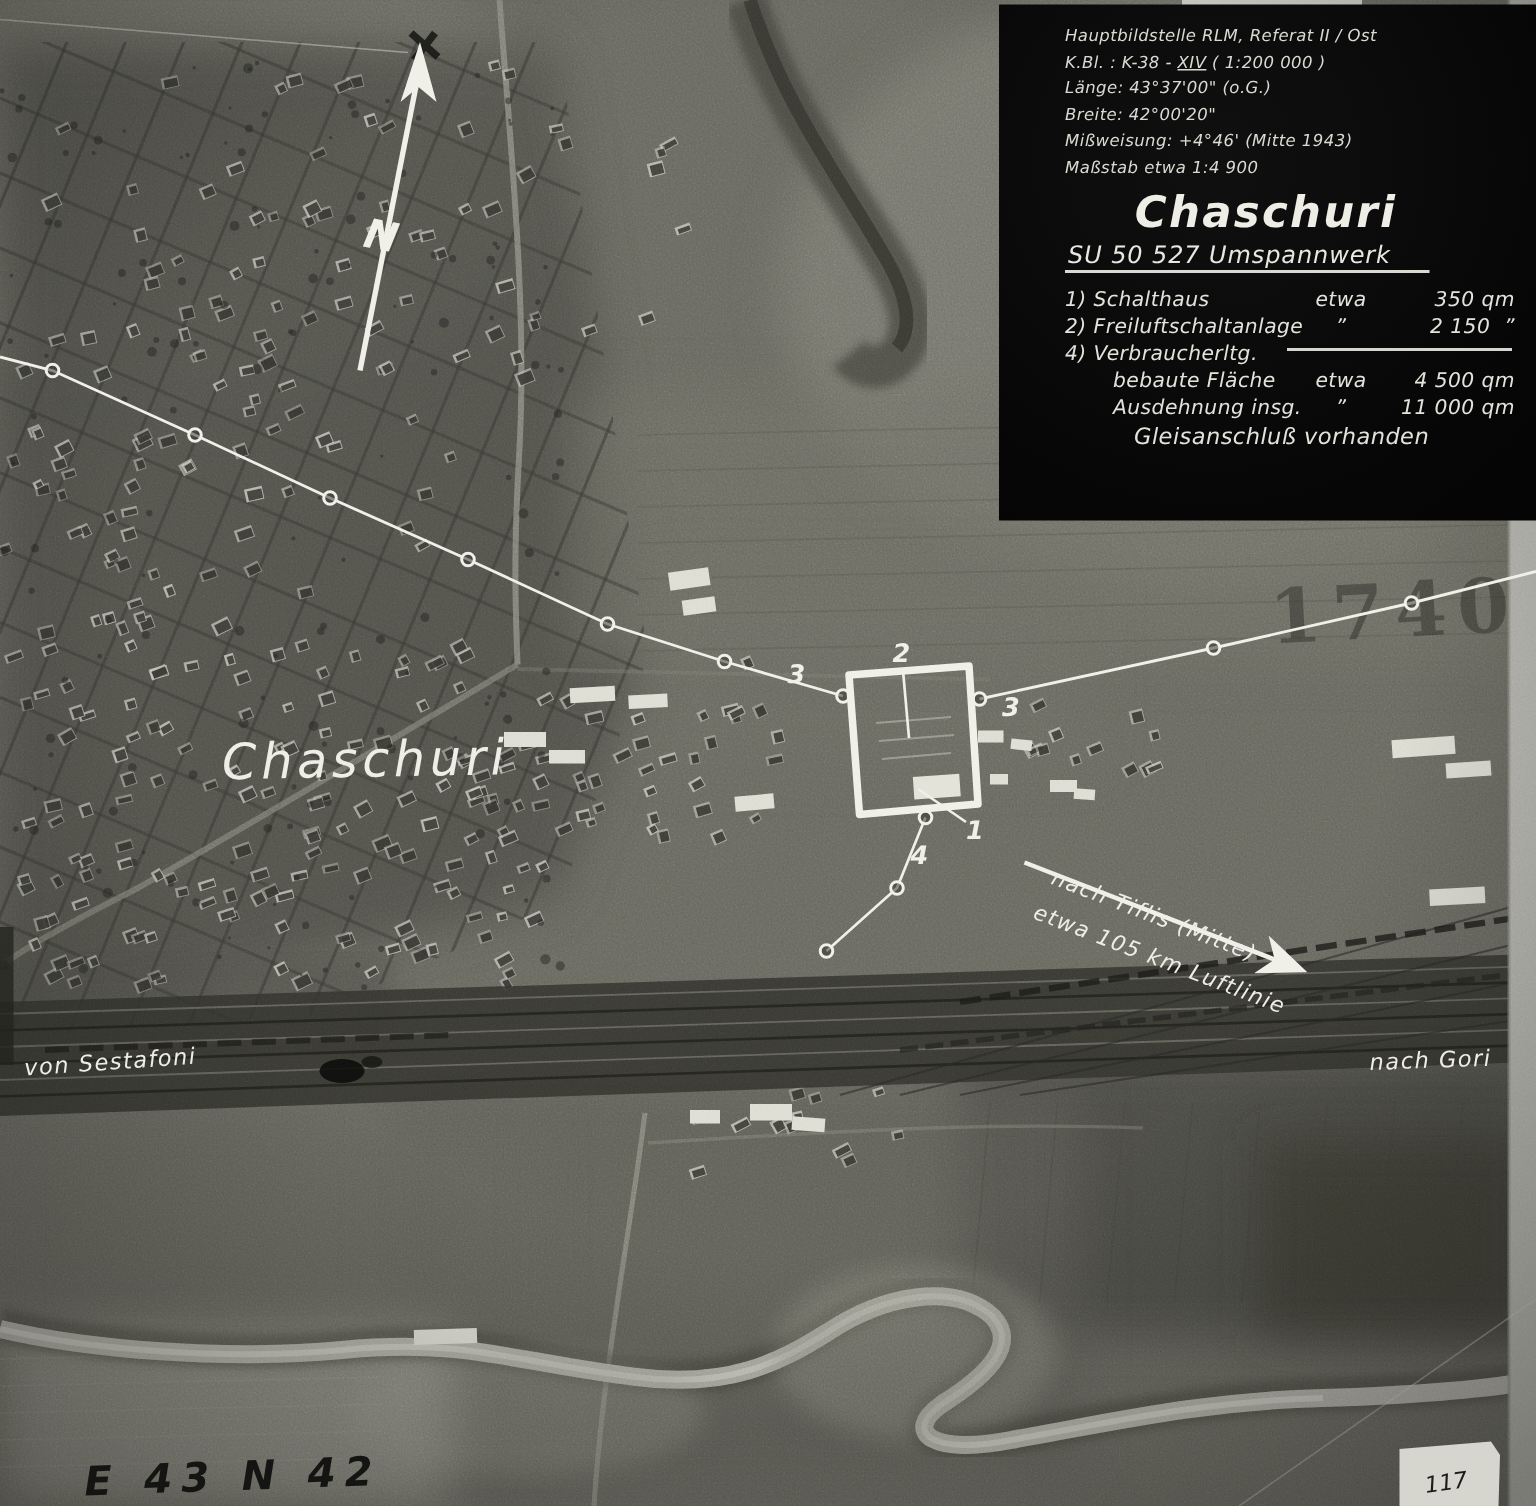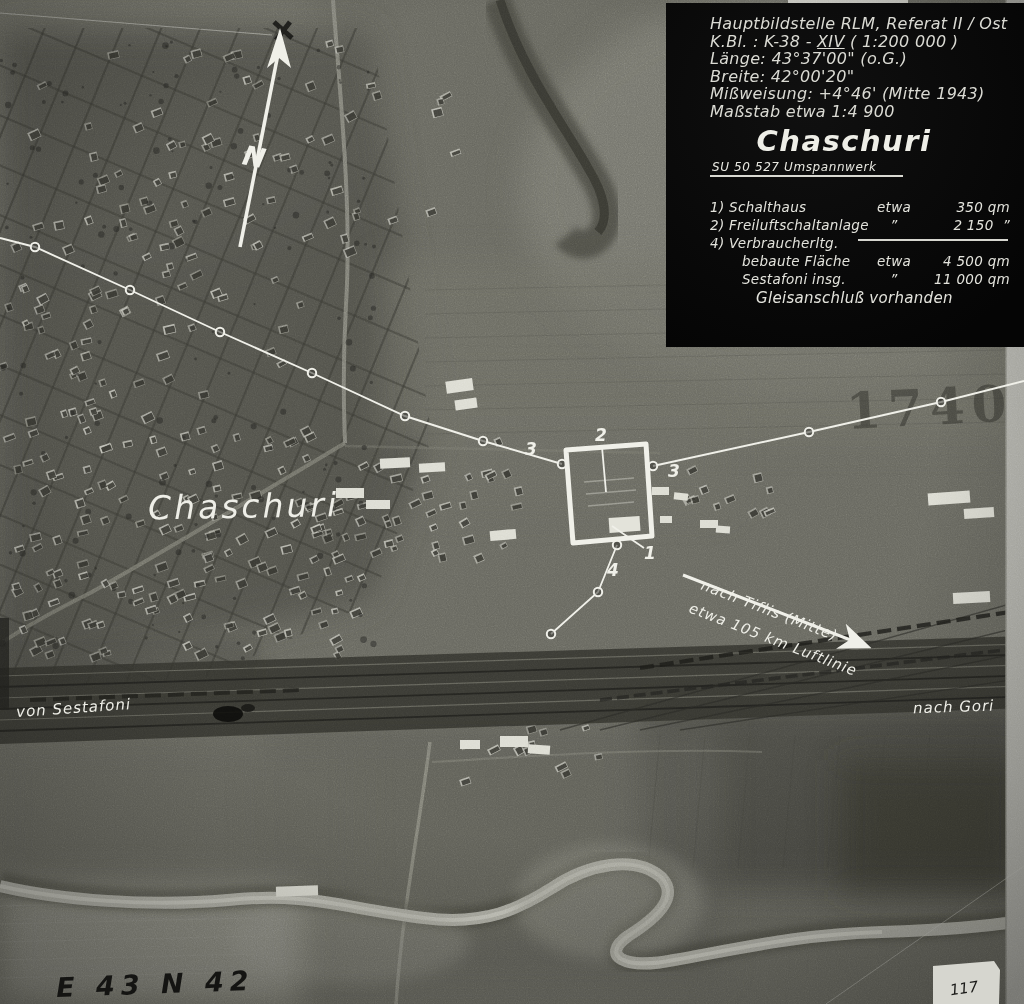--- a/index.html
+++ b/index.html
@@ -3,25 +3,25 @@
 <meta charset="utf-8">
 <style>
   html,body{margin:0;padding:0;background:#222;}
   .stage{position:relative;width:1024px;height:1004px;overflow:hidden;background:#66665f;
          font-family:"DejaVu Sans",sans-serif;}
   .stage svg{position:absolute;left:0;top:0;}
   
   .info-panel{position:absolute;left:666px;top:3px;width:358px;height:344px;box-sizing:border-box;
       background:radial-gradient(circle at 40% 30%, #101010 0%, #050505 85%);
       color:#e3e3dc;font-style:italic;padding:12px 12px 0 44px;z-index:5;}
-  .ip-line{font-size:16px;line-height:17.6px;letter-spacing:.3px;white-space:nowrap;color:#dadad3;}
+  .ip-line{font-size:11px;line-height:17.6px;letter-spacing:.3px;white-space:nowrap;color:#dadad3;}
   .ip-line .ul{text-decoration:underline;}
   .ip-title{font-size:29px;font-weight:bold;text-align:center;margin:3px 34px 0 0;letter-spacing:1.5px;color:#eeeee7;}
-  .ip-subtitle{font-size:12px;letter-spacing:.6px;width:fit-content;padding:0 26px 1px 2px;
-      border-bottom:2px solid #d9d9d2;margin:2px 0 21px 0;color:#e8e8e1;}
+  .ip-subtitle{font-size:16px;letter-spacing:.6px;width:fit-content;padding:0 26px 1px 2px;
+      border-bottom:2px solid #d9d9d2;margin:2px 0 9px 0;color:#e8e8e1;}
   .ip-row{display:grid;grid-template-columns:1fr 48px 94px;font-size:13.5px;line-height:18.2px;letter-spacing:.3px;}
   .ip-row .mid{text-align:center;}
   .ip-row .val{text-align:right;padding-right:2px;white-space:pre;}
   .ip-row.sum .lbl{padding-left:32px;}
   .sum-rule{height:0;border-top:2px solid #d6d6cf;width:150px;margin:-13px 4px 11px auto;}
   .ip-note{font-size:15px;line-height:18px;padding-left:46px;letter-spacing:.3px;}
   .ip-ref{display:flex;justify-content:flex-end;align-items:flex-start;margin:7px 26px 0 0;gap:8px;}
   .ref-box{display:inline-block;border:2px solid #e4e4dd;padding:0 5px 1px 5px;font-style:normal;
       font-weight:bold;font-size:15px;letter-spacing:1px;color:#efefe8;transform:rotate(-1deg);}
 </style>
@@ -1819,21 +1819,21 @@
   </div>
 
   <div class="sum-rule"></div>
 
   <div class="ip-row sum">
     <span class="lbl">bebaute Fläche</span>
     <span class="mid">etwa</span>
     <span class="val">4 500 qm</span>
   </div>
   <div class="ip-row sum">
-    <span class="lbl">Sestafoni insg.</span>
+    <span class="lbl">Ausdehnung insg.</span>
     <span class="mid">”</span>
     <span class="val">11 000 qm</span>
   </div>
   <div class="ip-note">Gleisanschluß vorhanden</div>
 
 </div>
 
 </div>
 
 </body></html>

